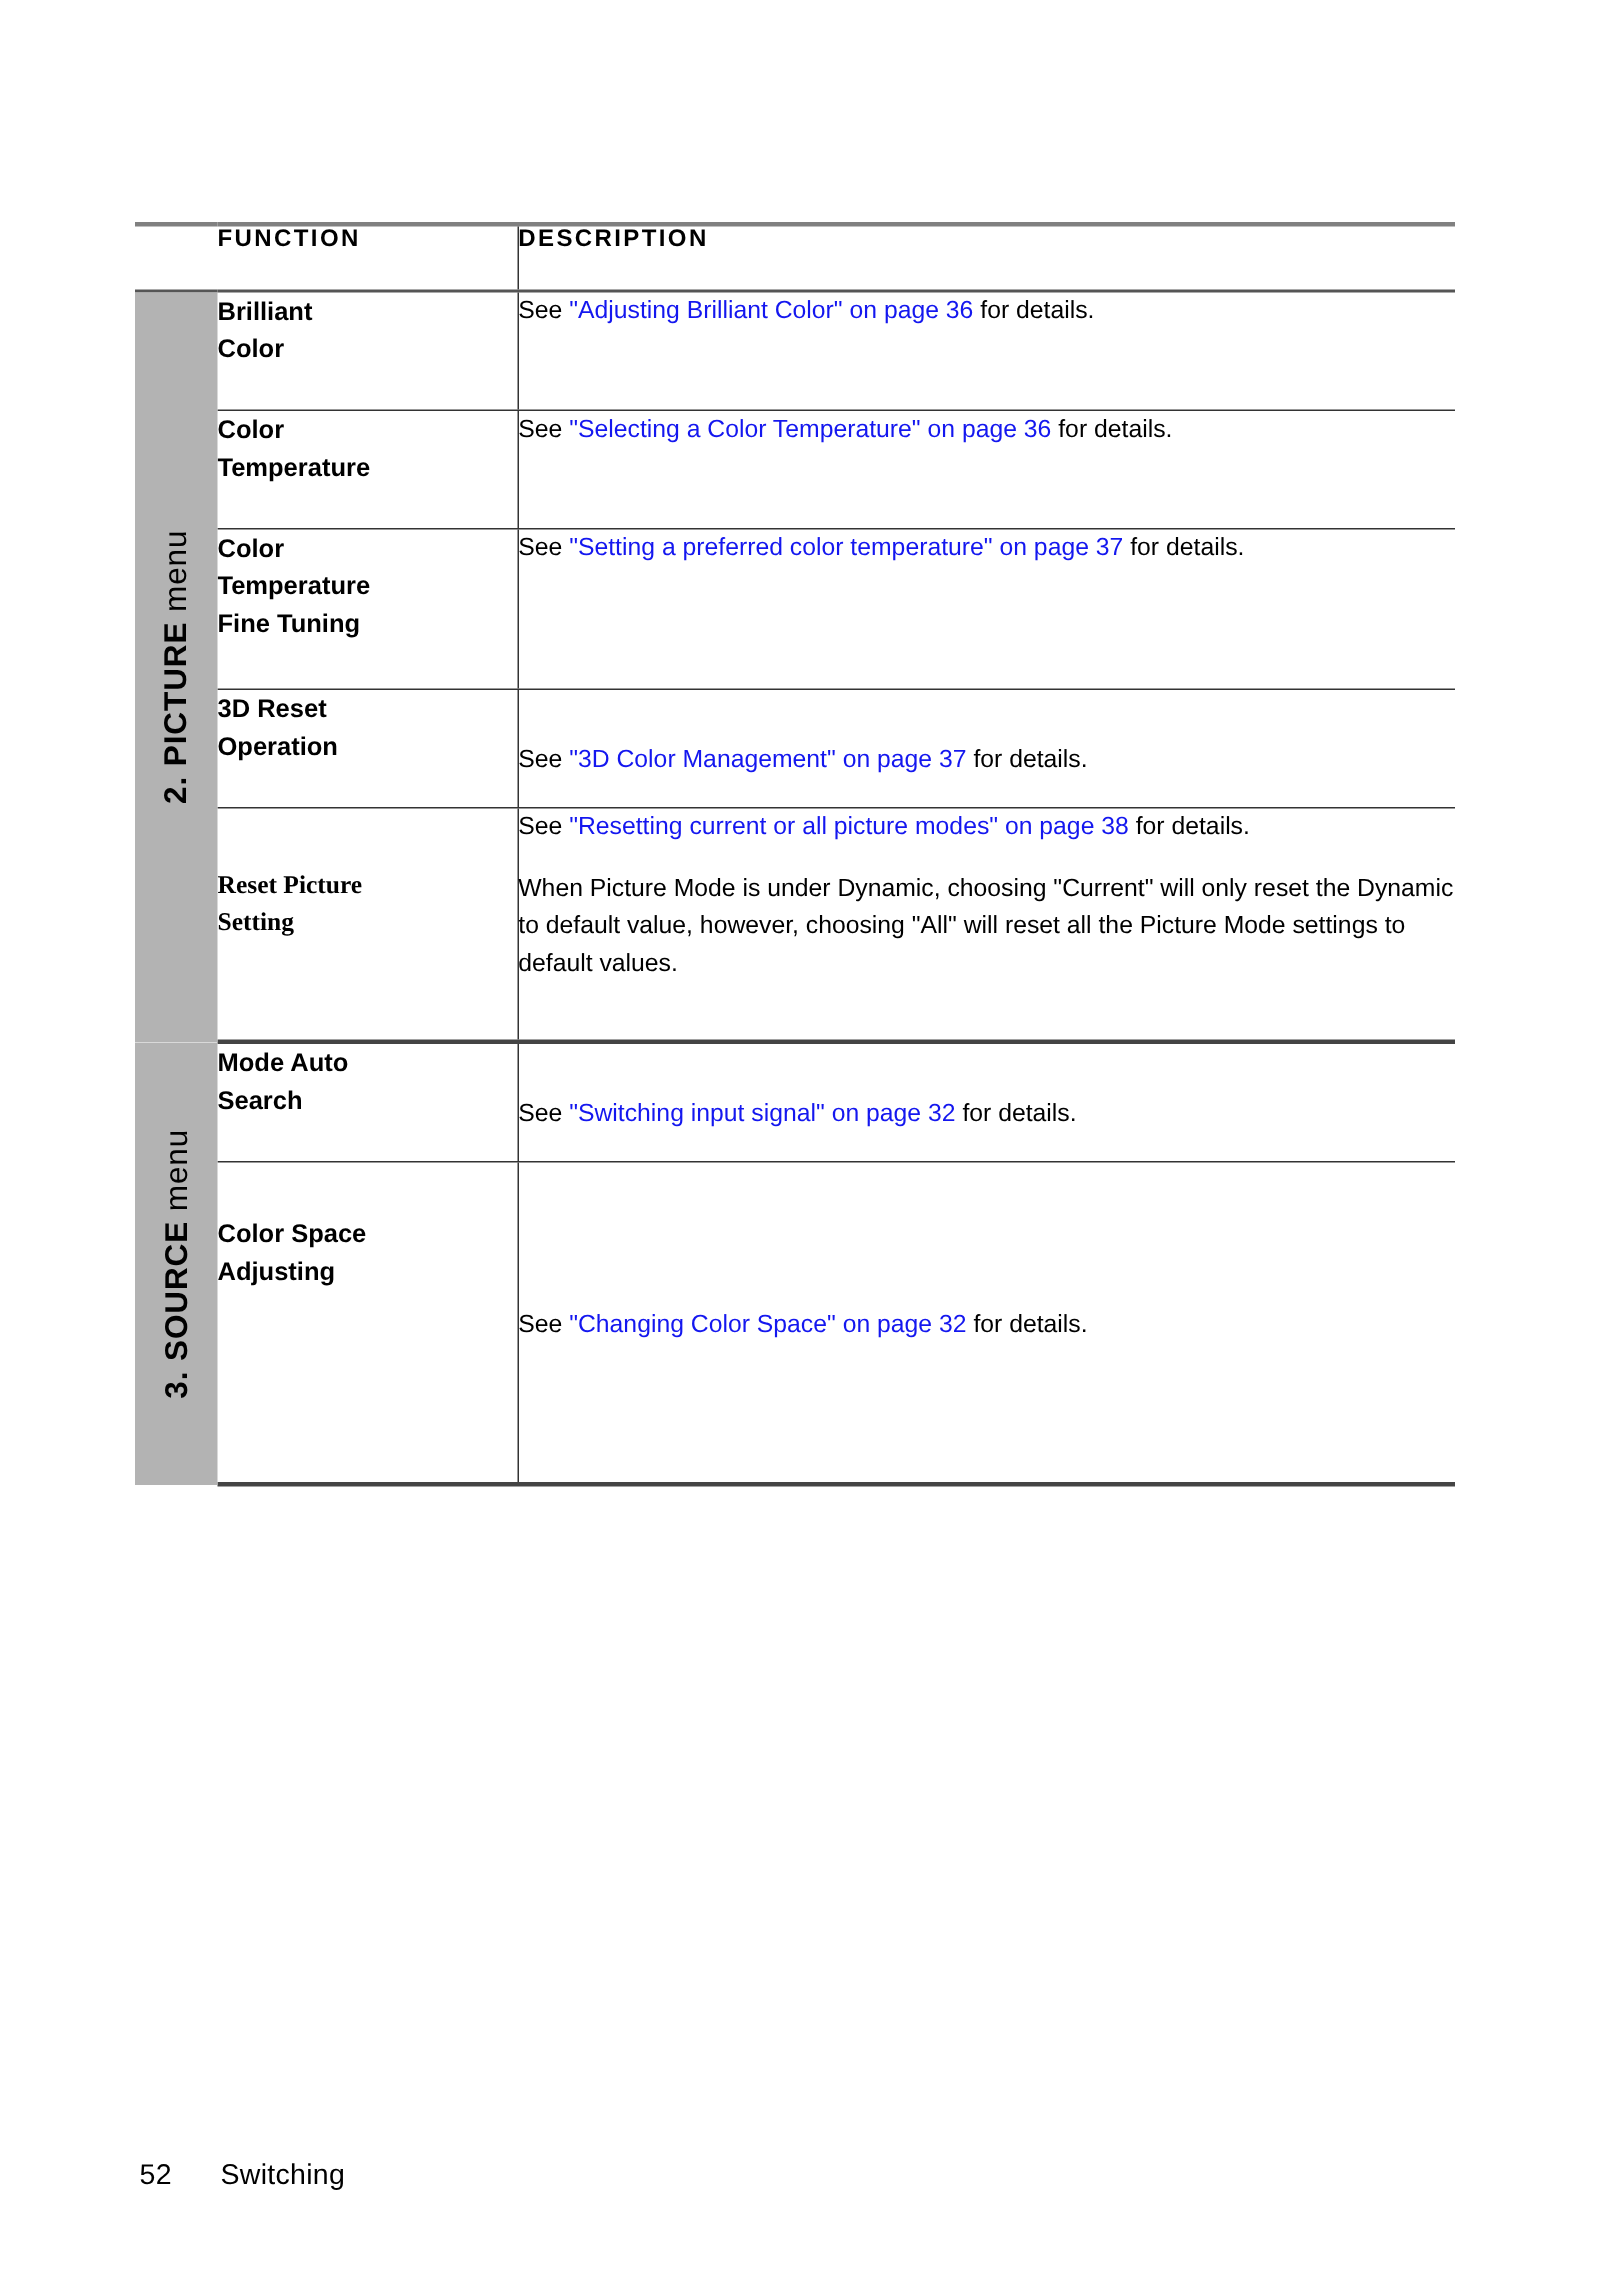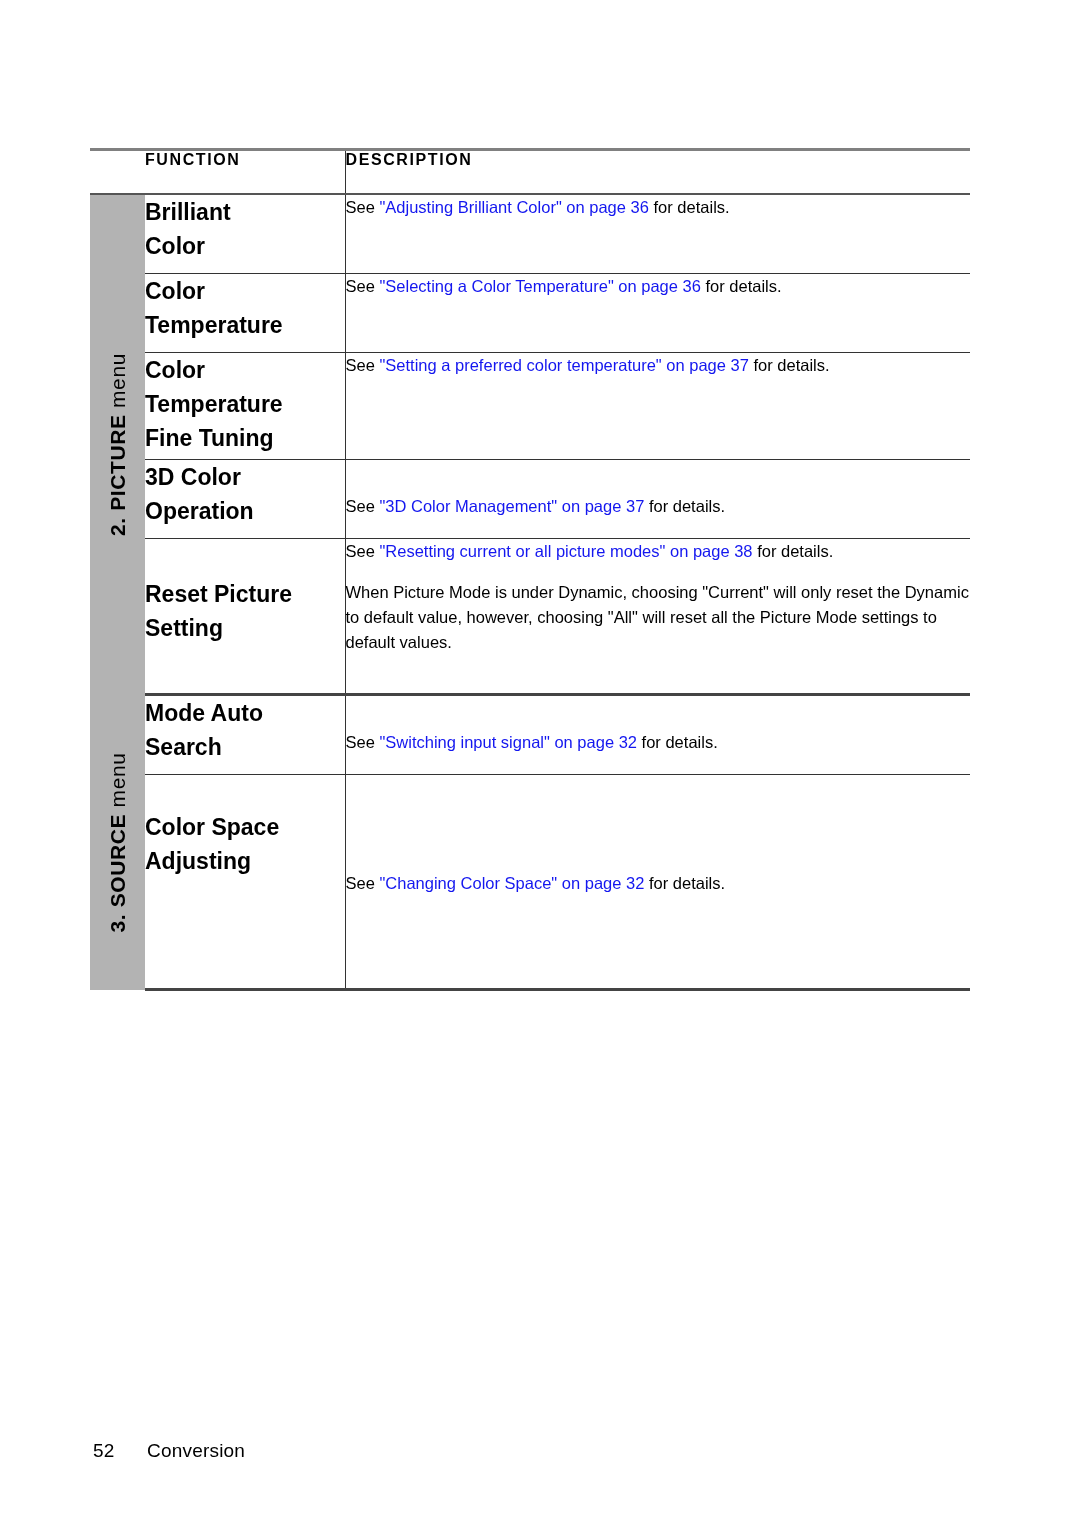--- a/index.html
+++ b/index.html
@@ -84,21 +84,21 @@
     font-weight: bold;
     letter-spacing: 0.6px;
     line-height: 1;
   }
   .side-label .thin {
     font-weight: normal;
   }
 
   
   .func-cell {
-    font-size: 23px;
+    font-size: 17px;
     font-weight: bold;
     line-height: 1.48;
     padding: 14px 8px 14px 18px;
     border-bottom: 1.5px solid #333333;
   }
   .func-cell.mid2 {
     padding-top: 38px;
   }
   .func-cell.mid3 {
     padding-top: 35px;
@@ -192,30 +192,30 @@
           <div>Temperature</div>
           <div>Fine Tuning</div>
         </td>
         <td class="desc-cell">
           <p class="desc-p"><span>See </span><span class="lnk">"Setting a preferred color temperature" on page 37</span><span> for details.</span></p>
         </td>
       </tr>
 
       <tr>
         <td class="func-cell" style="height:78px;">
-          <div>3D Color</div>
+          <div>3D Reset</div>
           <div>Operation</div>
         </td>
         <td class="desc-cell vmid">
           <p class="desc-p"><span>See </span><span class="lnk">"3D Color Management" on page 37</span><span> for details.</span></p>
         </td>
       </tr>
 
       <tr class="section-end">
-        <td class="func-cell mid2" style="height:116px;">
+        <td class="func-cell mid2" style="height:116px;font-family:Liberation Serif, serif;">
           <div>Reset Picture</div>
           <div>Setting</div>
         </td>
         <td class="desc-cell">
           <p class="desc-p"><span>See </span><span class="lnk">"Resetting current or all picture modes" on page 38</span><span> for details.</span></p>
           <p class="desc-p">When Picture Mode is under Dynamic, choosing "Current" will only reset the Dynamic to default value, however, choosing "All" will reset all the Picture Mode settings to default values.</p>
         </td>
       </tr>
 
       <tr>
@@ -242,16 +242,16 @@
         </td>
         <td class="desc-cell vmid3">
           <p class="desc-p"><span>See </span><span class="lnk">"Changing Color Space" on page 32</span><span> for details.</span></p>
         </td>
       </tr>
 
     </tbody>
   </table>
 
   <div class="footer">
-    <span class="pg">52</span><span>Conversion</span>
+    <span class="pg">52</span><span>Switching</span>
   </div>
 
 </div>
 
 </body></html>

